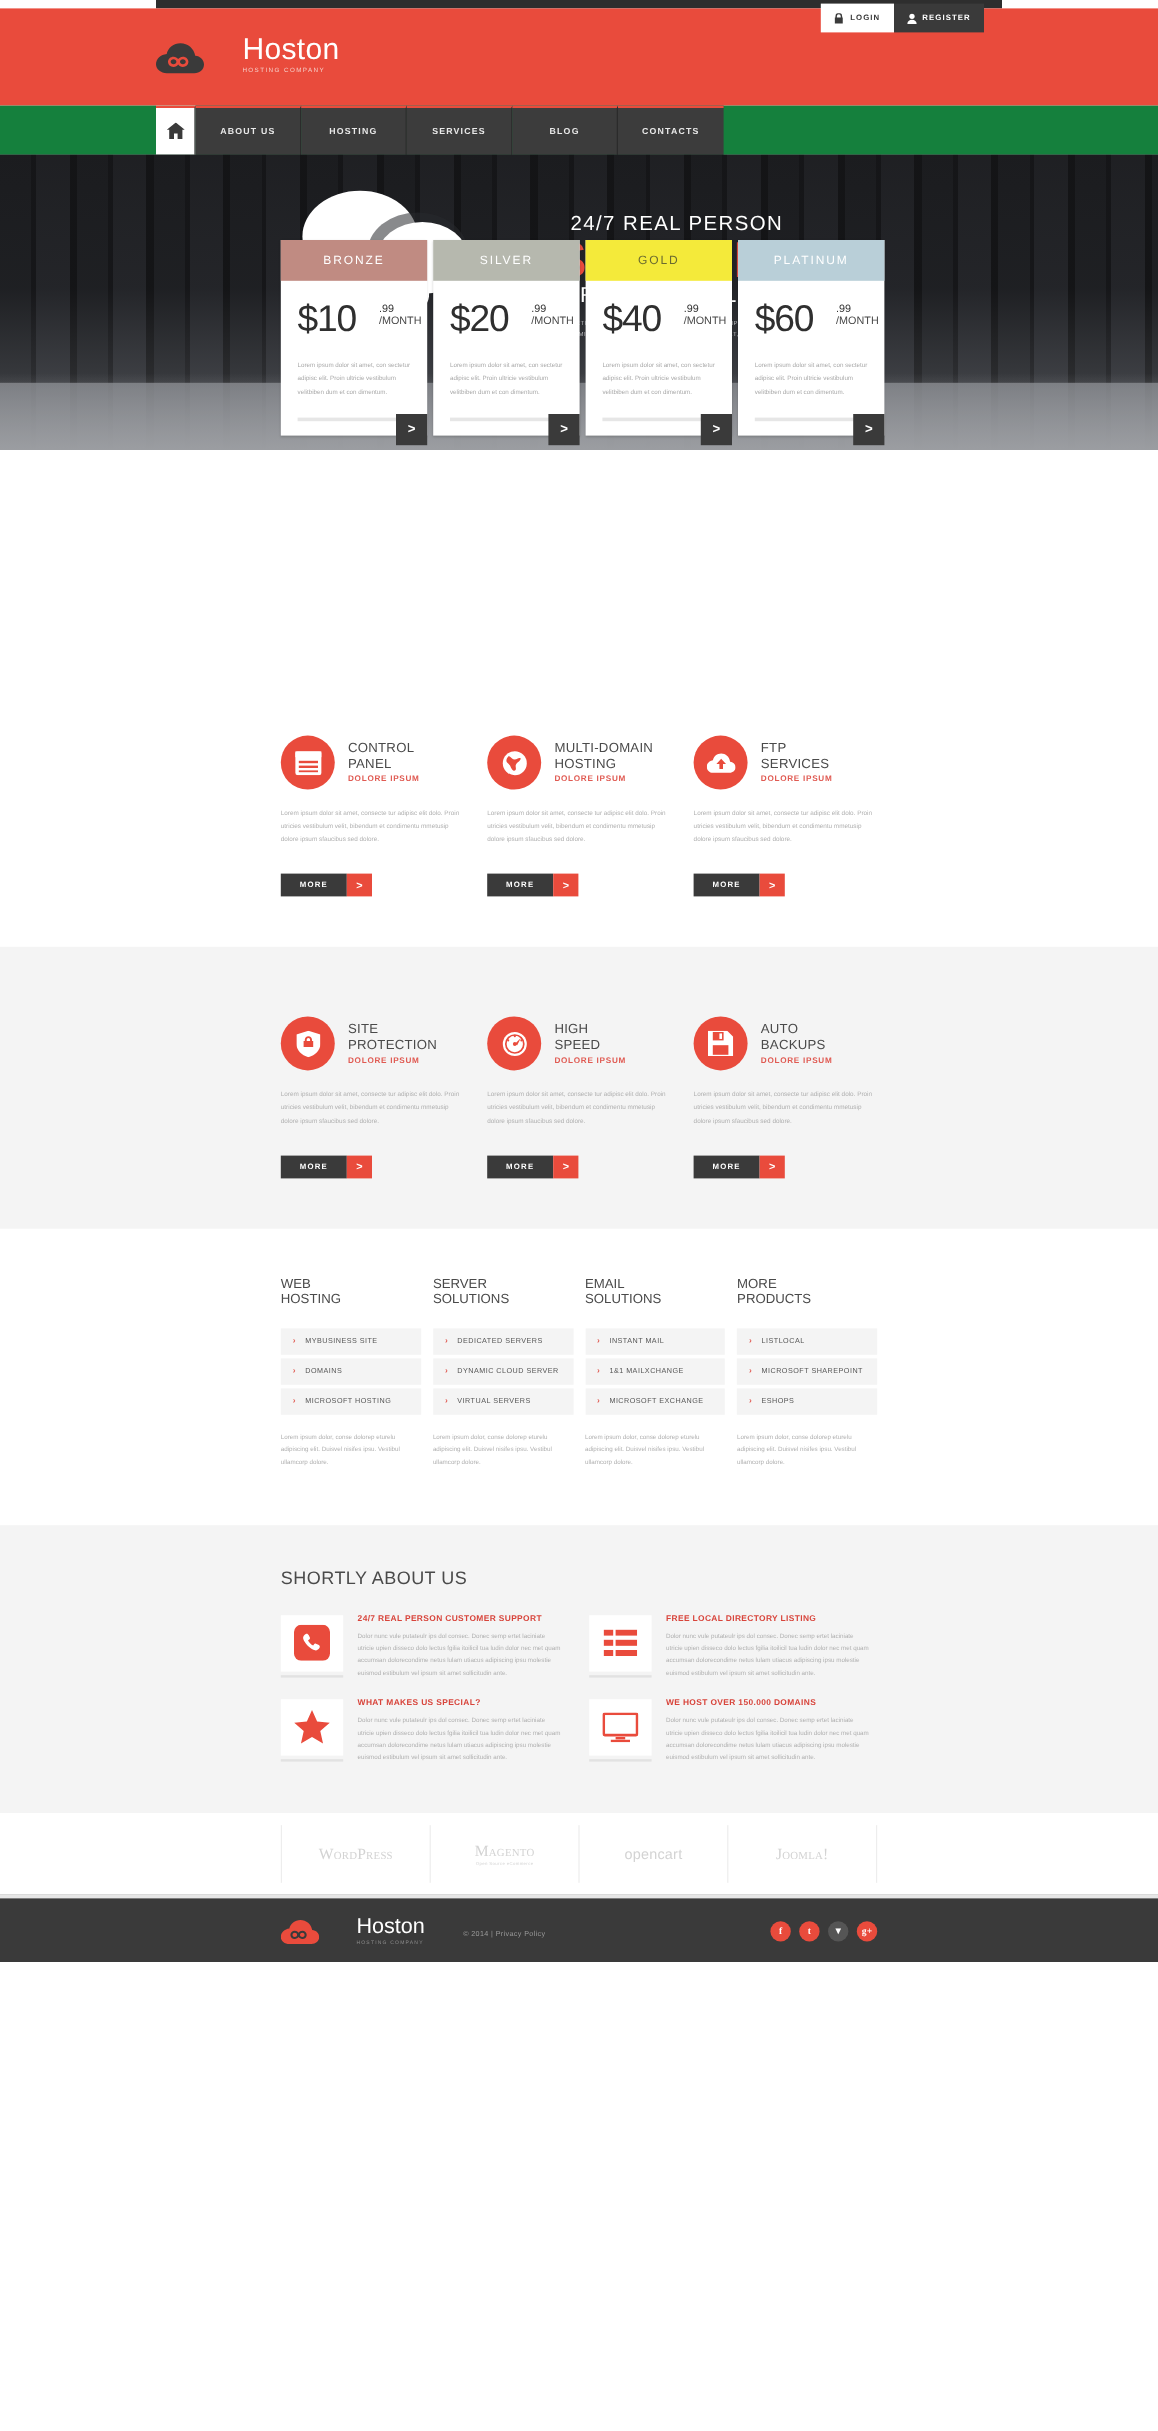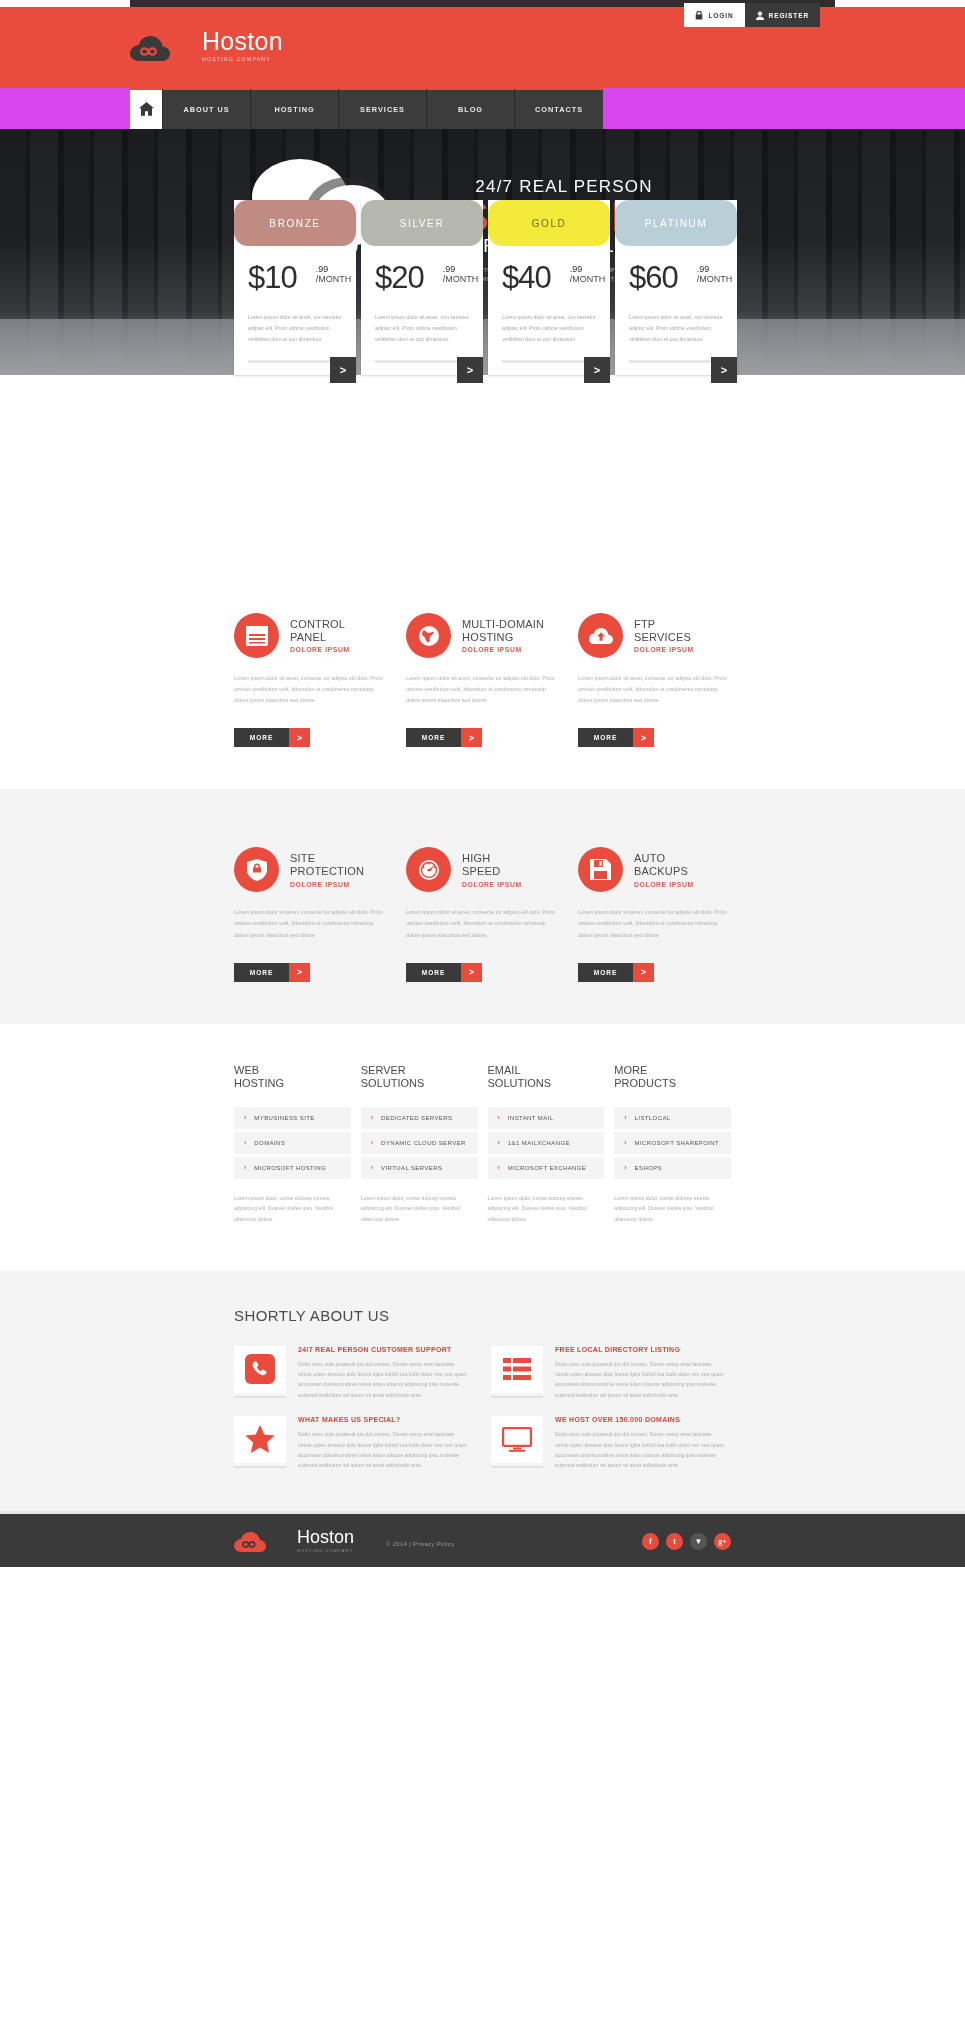--- a/index.html
+++ b/index.html
@@ -24,21 +24,21 @@
   .auth-register { background:#3a3a3a; color:#ffffff; }
   .auth-btn svg { display:block; }
 
   .logo-row { position:absolute; left:130px; top:22px; display:flex; align-items:flex-end; gap:8px; }
   .logo-cloud { width:40px; height:27px; position:relative; }
   .logo-name { font-size:25px; color:#fff; font-weight:300; line-height:1; letter-spacing:.3px; }
   .logo-sub { font-size:5.2px; color:#f6cfc9; letter-spacing:1.2px; margin-top:2px; }
   .logo-txt { display:flex; flex-direction:column;margin-left:24px; }
 
   
-  .navbar { background:#d946ef; height:41px; position:relative; }
+  .navbar { background:#15803d; height:41px; position:relative; }
   .nav { position:absolute; left:130px; top:0; display:flex; height:41px; }
   .nav-item { width:88px; height:41px; display:flex; align-items:center; justify-content:center;
      color:#e9e9e9; font-size:7.3px; letter-spacing:1px; font-weight:bold;
      background:#3c3c3c; border-right:1px solid #2b2b2b; border-top:2px solid #e94b3c;}
   .nav-item.home { width:33px; background:#fff; border-top:2px solid #e94b3c; }
   .nav-item:last-child { border-right:none; }
 
   
   .hero { height:246px; position:relative; overflow:hidden;
      background:
@@ -61,22 +61,22 @@
 
   .hero-text { position:absolute; left:160px; top:48px; width:340px; text-align:center; }
   .hero-l1 { color:#fff; font-size:17px; letter-spacing:1.2px; font-weight:400; }
   .hero-l2 { color:#e94b3c; font-size:42px; font-weight:400; letter-spacing:.5px; line-height:1.05; margin:-2px 0 -3px; }
   .hero-l3 { color:#fff; font-size:18px; letter-spacing:.8px; font-weight:400; }
   .hero-p { color:#b9babd; font-size:5px; letter-spacing:.4px; line-height:1.75; margin-top:9px; padding:0 6px; }
 
   
   .pricing { position:absolute; left:0; top:-175px; width:497px; display:flex; gap:5px; z-index:8; }
   .price-card { width:122px; background:#fff; box-shadow:0 1px 2px rgba(0,0,0,.18); position:relative; }
-  .price-head { height:46px; display:flex; align-items:center; justify-content:center;
-     color:#fff; font-size:10px; letter-spacing:1.6px; font-weight:500;border-radius:14px; }
+  .price-head { height:34px; display:flex; align-items:center; justify-content:center;
+     color:#fff; font-size:10px; letter-spacing:1.6px; font-weight:500; }
   .ph-bronze{ background:#c08b82; }
   .ph-silver{ background:#b6b8ae; }
   .ph-gold  { background:#f4ea3a; color:#6a6a30; }
   .ph-plat  { background:#b9cfd8; }
   .price-body { padding:17px 14px 12px; }
   .price-amt { display:flex; align-items:flex-start; color:#2f2f2f; }
   .price-big { font-size:31px; font-weight:300; line-height:.95; letter-spacing:-1px;}
   .price-side{ margin-left:19px; margin-top:2px; }
   .price-cents{ font-size:9px; font-weight:400; display:block; line-height:1; }
   .price-per { font-size:9px; font-weight:300; display:block; line-height:1.2; color:#474747;}
@@ -585,20 +585,50 @@
     </div>
     <div>
       <div class="ab-h">WE HOST OVER 150.000 DOMAINS</div>
       <div class="ab-p">Dolor nunc vule putateulr ips dol consec. Donec semp ertet laciniate utricie upien disseco dolo lectus fgilia itoilicil tua ludin dolor nec met quam accumsan dolorecondime netus lulam utiacus adipiscing ipsu molestie euismod estibulum vel ipsum sit amet sollicitudin ante.</div>
     </div>
   </div>
         </div>
     </div>
   </div>
 
+  <div class="cms">
+    <div class="container">
+        <div class="cms-row" id="cms-row">
+  <div class="cms-cell">
+    <div>
+      <div class="cms-name cms-serif">WordPress</div>
+
+    </div>
+  </div>
+  <div class="cms-cell">
+    <div>
+      <div class="cms-name cms-serif">Magento</div>
+      <span class="cms-sm">Open Source eCommerce</span>
+    </div>
+  </div>
+  <div class="cms-cell">
+    <div>
+      <div class="cms-name ">opencart</div>
+
+    </div>
+  </div>
+  <div class="cms-cell">
+    <div>
+      <div class="cms-name cms-serif">Joomla!</div>
+
+    </div>
+  </div>
+        </div>
+      </div>
+  </div>
 
   <div class="footer">
     <div class="container foot-in">
       <div class="foot-logo">
         <span class="foot-cloud">
           <svg width="32" height="22" viewBox="0 0 40 27">
             <path fill="#e94b3c" d="M9 26h23c4.4 0 8-3.2 8-7.3 0-3.9-3.2-7-7.3-7.3C31.7 5.5 26.6 1 20.4 1 14.7 1 10 4.8 8.9 9.9 4 10.4 0 14 0 18.6 0 22.7 4 26 9 26z"></path>
             <path fill="#3a3a3a" d="M14.6 12.2c-2.6 0-4.6 1.9-4.6 4.3s2 4.3 4.6 4.3c1.7 0 3-.9 3.9-2 .9 1.1 2.2 2 3.9 2 2.6 0 4.6-1.9 4.6-4.3s-2-4.3-4.6-4.3c-1.7 0-3 .9-3.9 2-.9-1.1-2.2-2-3.9-2zm0 2.2c1.3 0 2.4 1 2.4 2.1s-1.1 2.1-2.4 2.1-2.4-1-2.4-2.1 1.1-2.1 2.4-2.1zm7.8 0c1.3 0 2.4 1 2.4 2.1s-1.1 2.1-2.4 2.1-2.4-1-2.4-2.1 1.1-2.1 2.4-2.1z"></path>
           </svg>
         </span>

